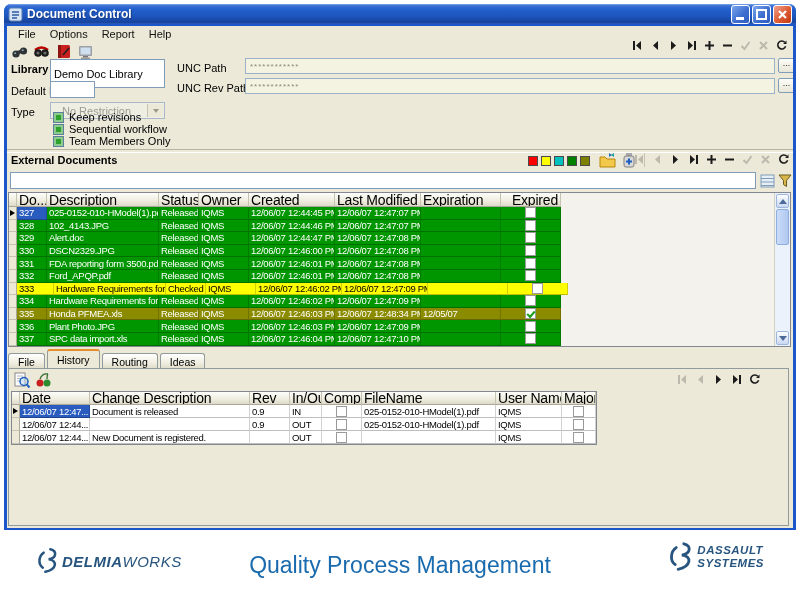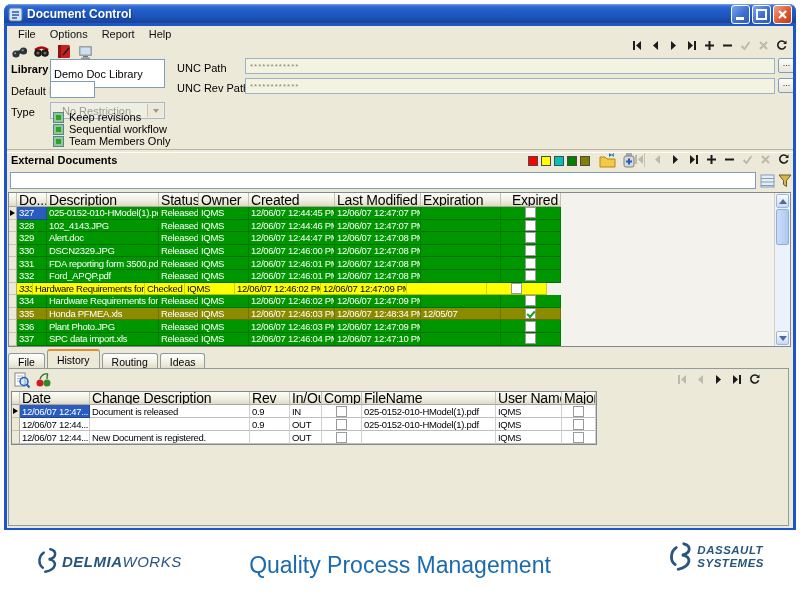--- a/index.html
+++ b/index.html
@@ -420,21 +420,21 @@
           <span class="gc c-green" style="width: 50px;">IQMS</span>
           <span class="gc c-green" style="width: 86px;">12/06/07 12:46:01 PM</span>
           <span class="gc c-green" style="width: 86px;">12/06/07 12:47:08 PM</span>
           <span class="gc c-green" style="width: 80px;"></span>
           <span class="gc gccb c-green" style="width: 60px;">
             <span class="gcb"></span>
           </span>
         </div>
         <div class="grow" style="height: 12.6px;">
           <span class="gind"></span>
-          <span class="gc c-yellow" style="width: 16px; font-style: italic;">333</span>
+          <span class="gc c-yellow" style="width: 37px;">333</span>
           <span class="gc c-yellow" style="width: 112px;">Hardware Requirements for Ente</span>
           <span class="gc c-yellow" style="width: 40px;">Checked Out</span>
           <span class="gc c-yellow" style="width: 50px;">IQMS</span>
           <span class="gc c-yellow" style="width: 86px;">12/06/07 12:46:02 PM</span>
           <span class="gc c-yellow" style="width: 86px;">12/06/07 12:47:09 PM</span>
           <span class="gc c-yellow" style="width: 80px;"></span>
           <span class="gc gccb c-yellow" style="width: 60px;">
             <span class="gcb"></span>
           </span>
         </div>

